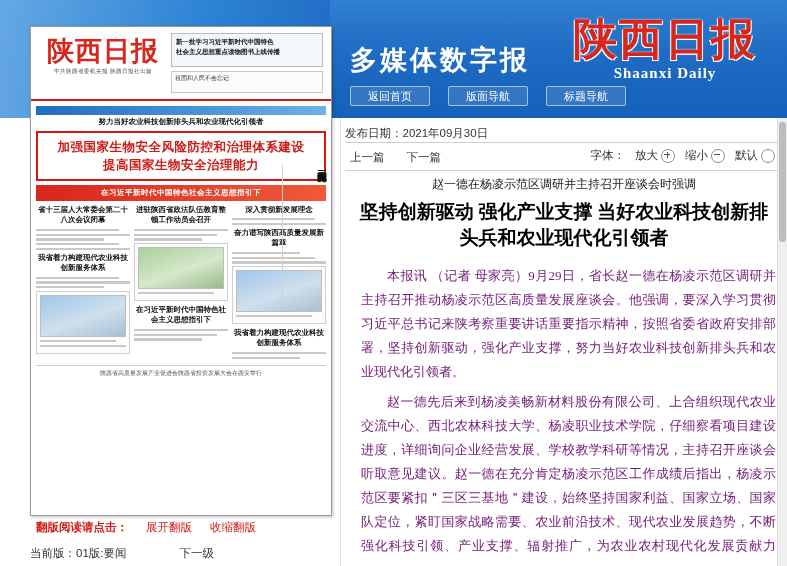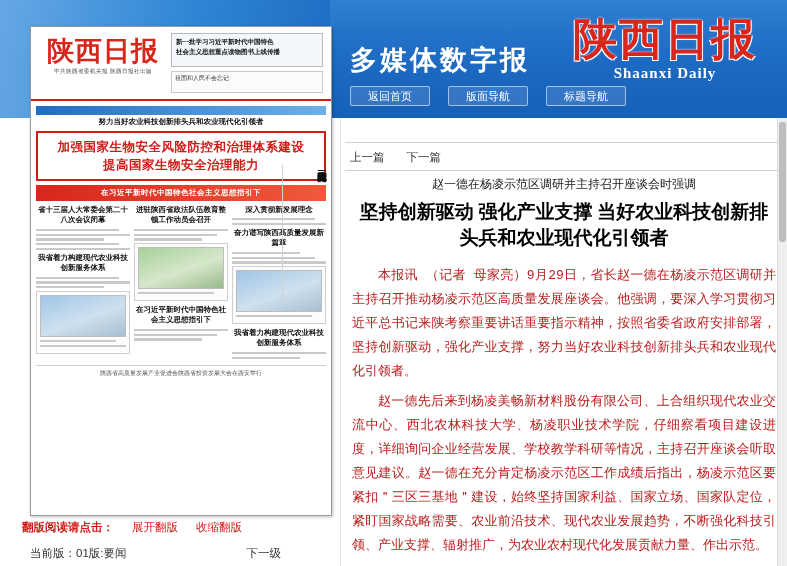--- a/index.html
+++ b/index.html
@@ -163,26 +163,26 @@
     text-align: center;
     font-size: 19px;
     font-weight: bold;
     color: #000000;
     line-height: 1.35;
     font-family: "Liberation Serif", serif;
     margin-bottom: 14px;
   }
   .art-p {
     font-size: 13px;
-    color: #b91c1c;
+    color: #701a75;
     line-height: 1.85;
     text-indent: 26px;
     text-align: justify;
-    font-family: Liberation Mono, monospace;
-    margin: 0 0 5px 0;
+    font-family: Liberation Serif, serif;
+    margin: 0 0 5px 9px;
   }
   
   .paper {
     position: absolute;
     left: 30px; top: 26px;
     width: 300px;
     height: 488px;
     background: #ffffff;
     border: 1px solid #9a9a9a;
     box-shadow: 1px 1px 3px rgba(0,0,0,0.25);
@@ -317,34 +317,34 @@
     border-top: 1px solid #cfcfcf;
     margin-top: 3px;
     padding-top: 3px;
     font-size: 6px;
     color: #555;
     text-align: center;
   }
   
   .bottom-tools {
     position: absolute;
-    left: 22px; top: 520px;
+    left: 36px; top: 520px;
     display: flex;
     align-items: center;
     gap: 18px;
     font-size: 11.5px;
   }
   .bt-label { color: #d21b17; font-weight: bold; }
   .bt-link { color: #d21b17; cursor: pointer; font-family: Liberation Serif, serif; }
   .bottom-page {
     position: absolute;
     left: 30px; top: 546px;
     display: flex;
     align-items: flex-end;
-    gap: 120px;
+    gap: 53px;
     font-size: 11.5px;
     color: #333;
   }
   .bottom-page span { cursor: pointer; }
   .vsep {
     position: absolute;
     left: 340px; top: 118px;
     width: 1px; height: 448px;
     background: #e3e3e3;
   }
@@ -380,27 +380,43 @@
 
     <div class="navrow">
       <div class="navbtn">返回首页</div>
       <div class="navbtn">版面导航</div>
       <div class="navbtn">标题导航</div>
     </div>
   </div>
 
   <div class="vsep"></div>
 
+  <div class="datebar">发布日期：2021年09月30日</div>
   <div class="divider-h"></div>
 
   <div class="pagectl">
     <span>上一篇</span>
     <span>下一篇</span>
   </div>
 
+  <div class="fontctl">
+    <span>字体：</span>
+    <span class="fctl-item">
+      <span>放大</span>
+      <span class="circ plus"></span>
+    </span>
+    <span class="fctl-item">
+      <span>缩小</span>
+      <span class="circ minus"></span>
+    </span>
+    <span class="fctl-item">
+      <span>默认</span>
+      <span class="circ"></span>
+    </span>
+  </div>
   <div class="divider-h2"></div>
 
   <div class="article">
     <div class="art-shoulder">赵一德在杨凌示范区调研并主持召开座谈会时强调</div>
     <div class="art-title">坚持创新驱动 强化产业支撑 当好农业科技创新排头兵和农业现代化引领者</div>
     <p class="art-p">本报讯 （记者 母家亮）9月29日，省长赵一德在杨凌示范区调研并主持召开推动杨凌示范区高质量发展座谈会。他强调，要深入学习贯彻习近平总书记来陕考察重要讲话重要指示精神，按照省委省政府安排部署，坚持创新驱动，强化产业支撑，努力当好农业科技创新排头兵和农业现代化引领者。</p>
     <p class="art-p">赵一德先后来到杨凌美畅新材料股份有限公司、上合组织现代农业交流中心、西北农林科技大学、杨凌职业技术学院，仔细察看项目建设进度，详细询问企业经营发展、学校教学科研等情况，主持召开座谈会听取意见建议。赵一德在充分肯定杨凌示范区工作成绩后指出，杨凌示范区要紧扣＂三区三基地＂建设，始终坚持国家利益、国家立场、国家队定位，紧盯国家战略需要、农业前沿技术、现代农业发展趋势，不断强化科技引领、产业支撑、辐射推广，为农业农村现代化发展贡献力量、作出示范。</p>
 
   </div>
 

